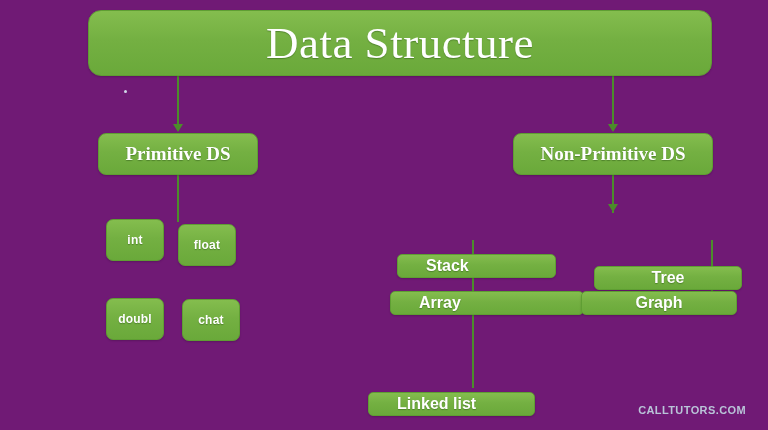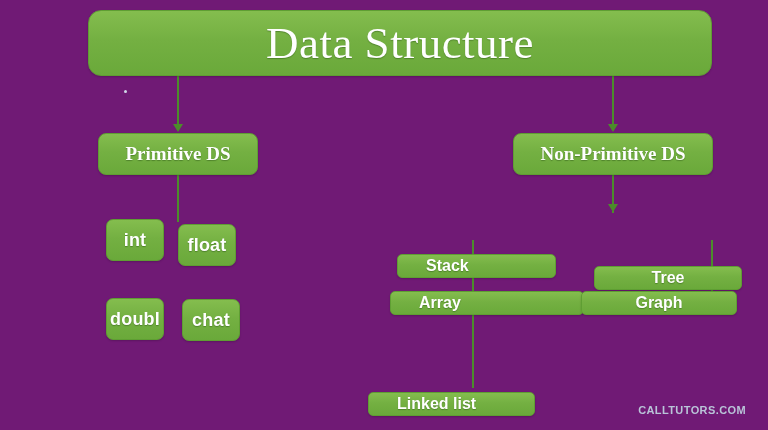--- a/index.html
+++ b/index.html
@@ -58,21 +58,21 @@
     font-weight: 700;
   }
   .node.primitive { left: 98px;  top: 133px; width: 160px; }
   .node.nonprimitive { left: 513px; top: 133px; width: 200px; }
 
   
   .node.chip {
     width: 58px;
     height: 42px;
     border-radius: 7px;
-    font-size: 18px;
+    font-size: 12px;
     font-weight: 700;
     letter-spacing: 0.2px;
   }
   .node.chip-int    { left: 106px; top: 219px; }
   .node.chip-float  { left: 178px; top: 224px; }
   .node.chip-doubl  { left: 106px; top: 298px; }
   .node.chip-chat   { left: 182px; top: 299px; }
 
   
   .node.barline {

